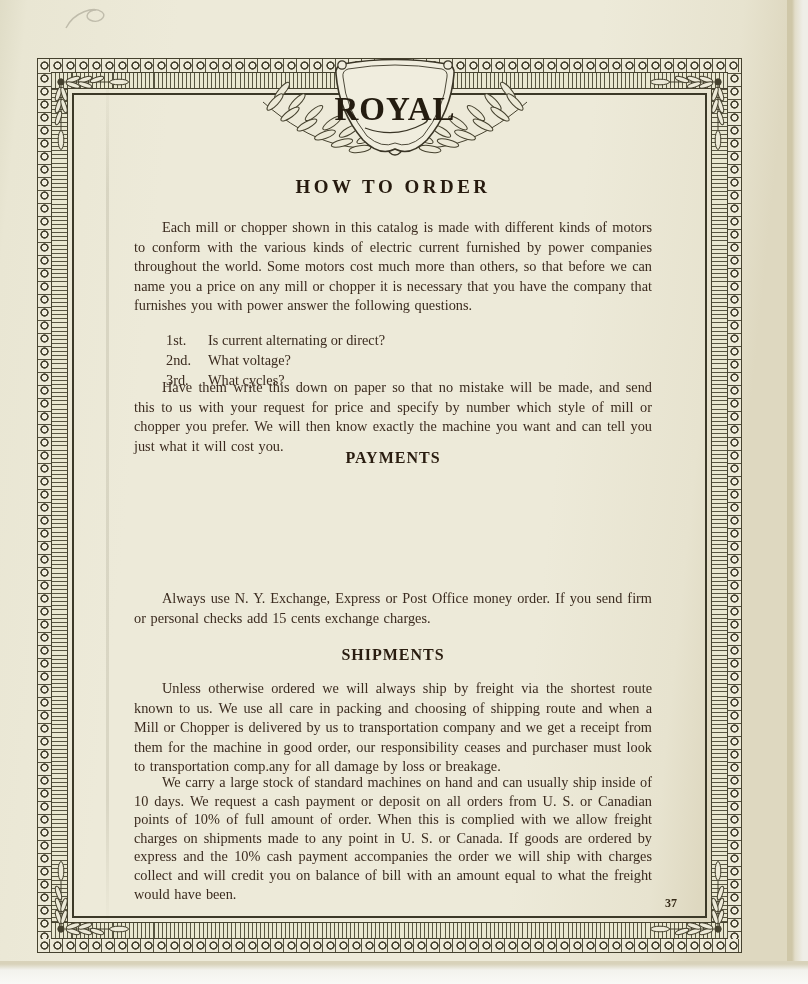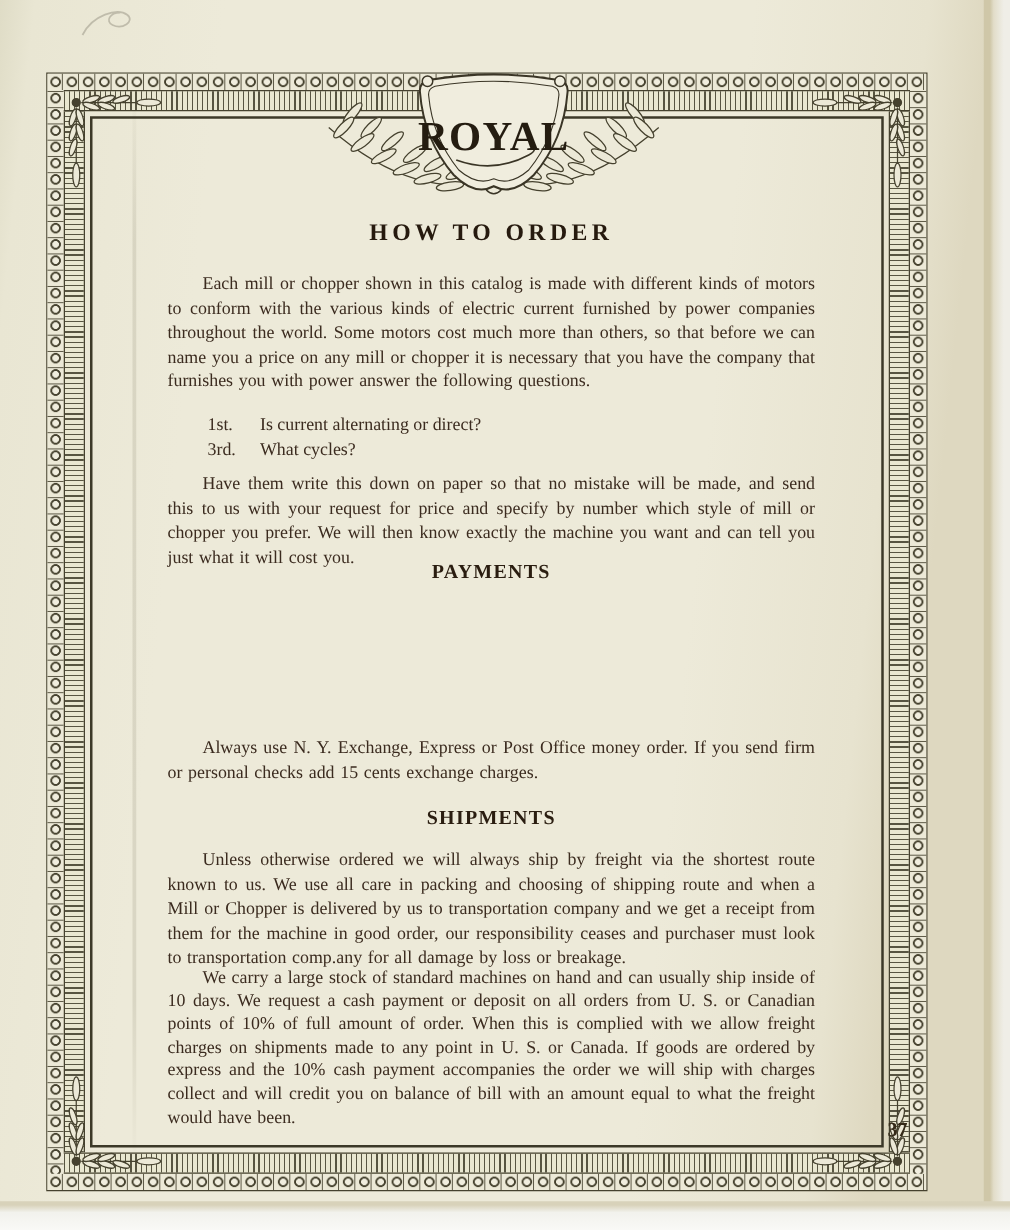--- a/index.html
+++ b/index.html
@@ -61,21 +61,21 @@
       font-size:16px;font-weight:bold;letter-spacing:1px;color:#2a1d10;}
   .p{position:absolute;left:0;width:518px;margin:0;font-size:14.3px;line-height:19.5px;
      text-align:justify;text-indent:28px;word-spacing:1px;}
   .p1{top:218px;} .p2{top:378px;}
   .h-pay{top:449px;} .p-pay{top:503px;}
   .h-rem{top:558px;} .p-rem{top:589px;}
   .h-shp{top:646px;} .p-shp1{top:679px;} .p-shp2{top:773px;line-height:18.6px;}
   .questions{position:absolute;left:32px;top:312px;width:460px;font-size:14.3px;}
   .qrow{height:20px;line-height:20px;}
   .qnum{display:inline-block;width:42px;margin-top:18px;}
-  .pageno{position:absolute;left:710px;top:896px;font-size:16px;font-weight:bold;color:#352a18;}
+  .pageno{position:absolute;left:665px;top:896px;font-size:12px;font-weight:bold;color:#352a18;}
 </style>
 </head>
 <body>
 
 <div class="scan">
 
   <div class="page">
 
     <svg class="pencil" width="70" height="34" viewBox="0 0 70 34">
       <path d="M14,26 C22,10 42,4 50,10 C56,15 46,22 38,18 C32,15 36,8 44,8" fill="none" stroke="#8b8877" stroke-width="1.4" opacity="0.45"></path>
@@ -216,20 +216,23 @@
     <div class="content">
       <h1>HOW TO ORDER</h1>
 
       <p class="p p1">Each mill or chopper shown in this catalog is made with different kinds of motors to conform with the various kinds of electric current furnished by power companies throughout the world.  Some motors cost much more than others, so that before we can name you a price on any mill or chopper it is necessary that you have the company that furnishes you with power answer the following questions.</p>
 
       <div class="questions">
         <div class="qrow">
           <span class="qnum">1st.</span><span>Is current alternating or direct?</span>
         </div>
         <div class="qrow">
+          <span class="qnum">2nd.</span><span>What voltage?</span>
+        </div>
+        <div class="qrow">
           <span class="qnum">3rd.</span><span>What cycles?</span>
         </div>
       </div>
 
       <p class="p p2">Have them write this down on paper so that no mistake will be made, and send this to us with your request for price and specify by number which style of mill or chopper you prefer.  We will then know exactly the machine you want and can tell you just what it will cost you.</p>
 
       <h2 class="h-pay">PAYMENTS</h2>
 
       <p class="p p-rem">Always use N. Y. Exchange, Express or Post Office money order.  If you send firm or personal checks add 15 cents exchange charges.</p>
 

